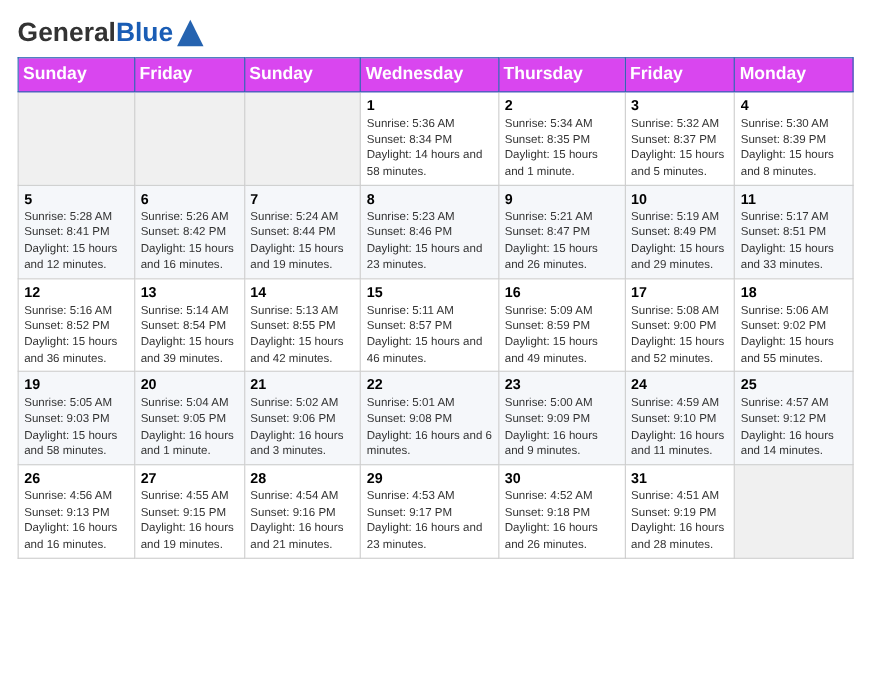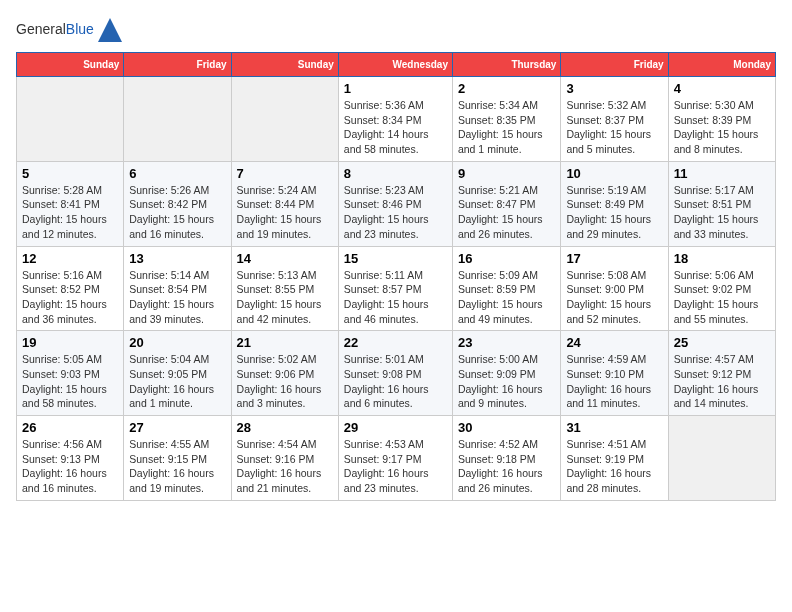--- a/index.html
+++ b/index.html
@@ -15,22 +15,22 @@
       justify-content: space-between;
       align-items: flex-start;
       margin-bottom: 8px;
     }
     .logo {
       display: flex;
       align-items: center;
       gap: 0;
     }
     .logo-text {
-      font-size: 14px;
-      font-weight: normal;
+      font-size: 24px;
+      font-weight: bold;
       color: #333;
       line-height: 1.1;
     }
     .logo-text .general { color: #333; }
     .logo-text .blue { color: #1a5db5; }
     .logo-icon {
       width: 28px;
       height: 28px;
       margin-left: 2px;
     }
@@ -45,26 +45,26 @@
     .subtitle {
       font-size: 18px;
       color: #444;
     }
     table {
       width: 100%;
       border-collapse: collapse;
       font-size: 11px;
     }
     thead tr th {
-      background: #ef4444;
+      background: #d946ef;
       color: #fff;
       padding: 6px 4px;
-      text-align: right;
-      font-weight: bold;
-      font-size: 10px;
+      text-align: left;
+      font-weight: bold;
+      font-size: 16px;
       border: 1px solid #2563b0;
     }
     tbody tr td {
       border: 1px solid #ccc;
       padding: 4px 5px;
       vertical-align: top;
       min-height: 70px;
       background: #fff;
     }
     tbody tr:nth-child(even) td {

